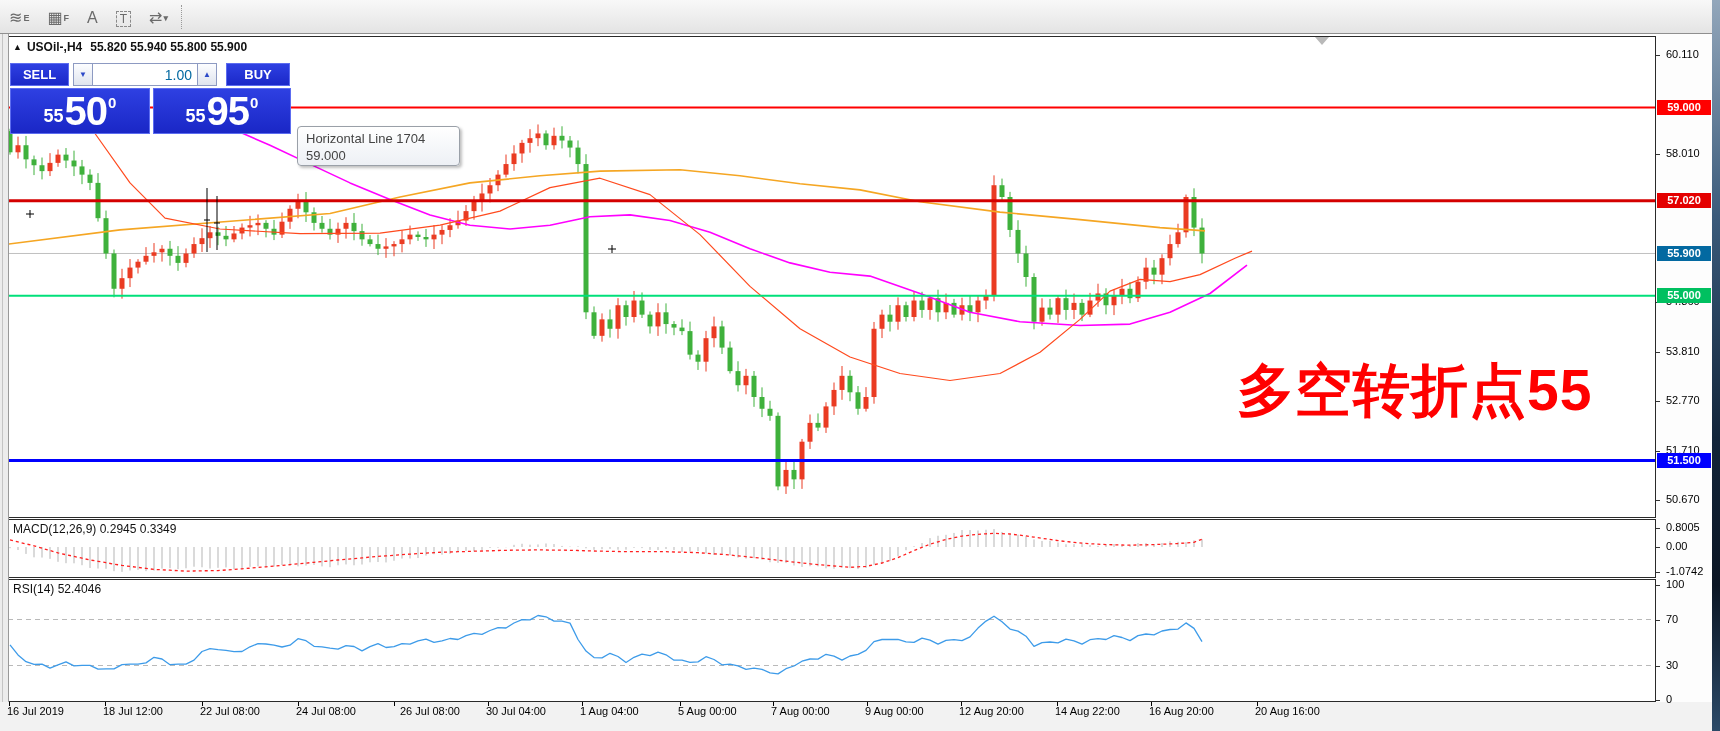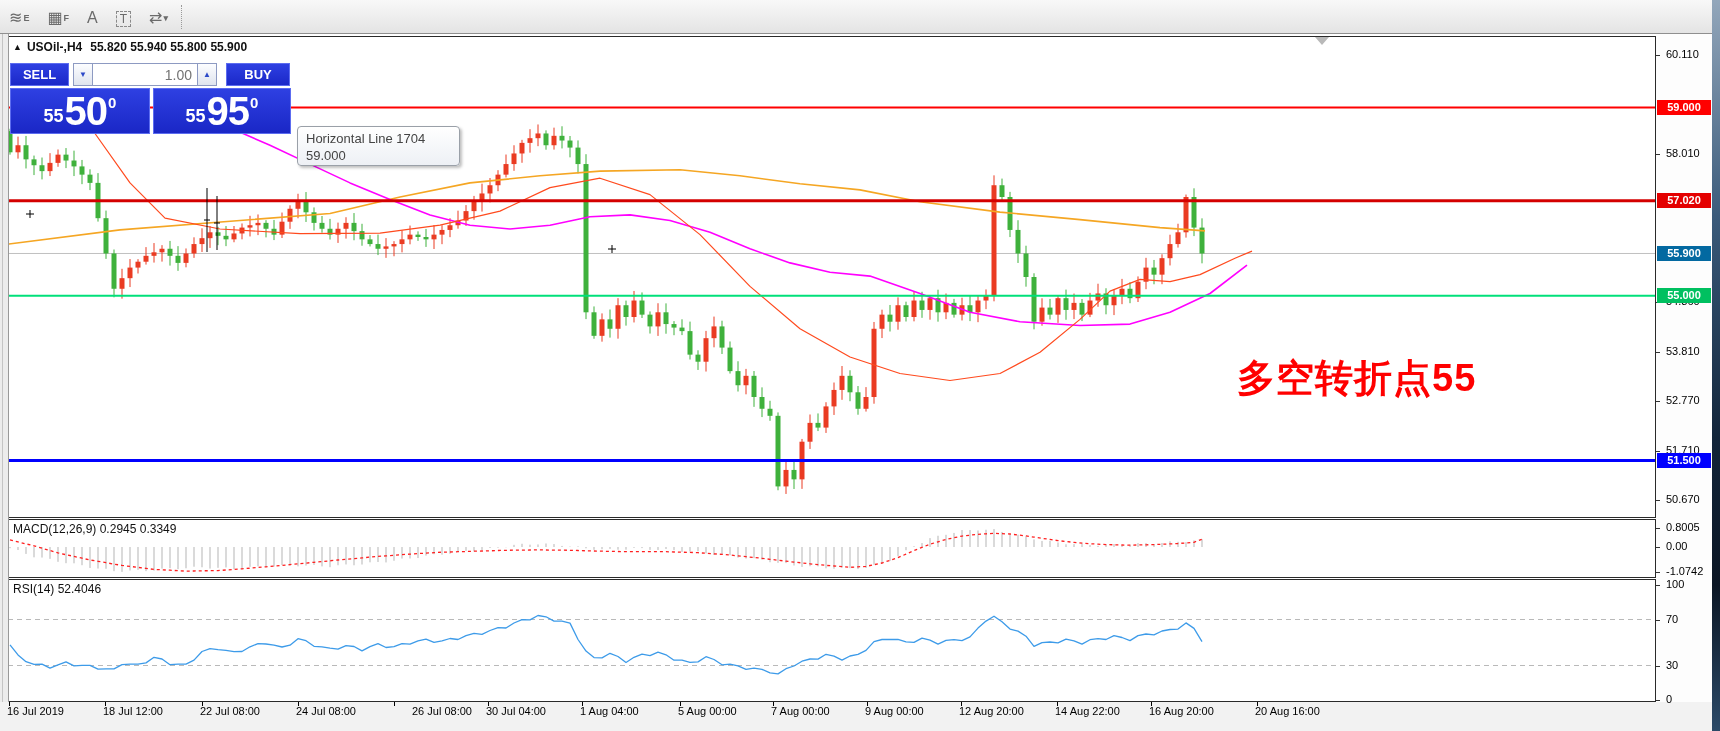--- a/index.html
+++ b/index.html
@@ -39,34 +39,34 @@
   #chart-header .ohlc{margin-left:8px;font-weight:bold;}
   #trade-panel{position:absolute;left:10px;top:63px;z-index:22;width:281px;}
   #tp-row1{display:flex;align-items:stretch;height:23px;}
   .tp-btn{background:linear-gradient(#2e40e2,#1b28c8);color:#fff;font-size:13px;font-weight:bold;
           display:flex;align-items:center;justify-content:center;border:1px solid #5c6cf0;box-sizing:border-box;}
   #sell-btn{width:59px;margin-right:4px;}
   #buy-btn{width:64px;margin-left:9px;}
   .spin-btn{width:20px;background:linear-gradient(#fcfdff,#dfe4ee);border:1px solid #8d9ac2;box-sizing:border-box;
             color:#2c49c8;font-size:8px;display:flex;align-items:center;justify-content:center;}
   #vol-input{width:104px;border:1px solid #8d9ac2;border-left:none;border-right:none;box-sizing:border-box;
-             text-align:right;font-size:14px;padding:0 5px 0 0;font-family:"Liberation Sans",sans-serif;color:#737373;}
+             text-align:right;font-size:14px;padding:0 5px 0 0;font-family:"Liberation Sans",sans-serif;color:#0369a1;}
   #tp-row2{display:flex;margin-top:2px;height:46px;}
   .px-box{background:linear-gradient(#2e40e2,#1a27c6);border:1px solid #5c6cf0;box-sizing:border-box;color:#fff;
           display:flex;align-items:center;justify-content:center;}
   #sell-px{width:140px;margin-right:3px;}
   #buy-px{width:138px;}
   .px-small{font-size:18px;font-weight:bold;align-self:flex-end;margin-bottom:6px;}
   .px-big{font-size:40px;font-weight:bold;letter-spacing:-1px;line-height:40px;margin:0 1px;}
   .px-sup{font-size:15px;font-weight:bold;align-self:flex-start;margin-top:5px;}
   #tooltip{position:absolute;left:297px;top:126px;width:163px;height:40px;z-index:24;
            background:linear-gradient(#ffffff,#edf0f5);border:1px solid #9aa0a8;border-radius:4px;
            box-shadow:2px 2px 3px rgba(0,0,0,.25);padding:3px 8px;box-sizing:border-box;
            font-size:13px;color:#444;line-height:17px;}
-  #annotation{position:absolute;left:1237px;top:353px;z-index:21;font-size:38px;font-weight:bold;
+  #annotation{position:absolute;left:1237px;top:353px;z-index:21;font-size:57px;font-weight:bold;
               letter-spacing:1px;white-space:nowrap;}
   .ind-label{position:absolute;z-index:20;font-size:12px;color:#111;left:13px;}
   #shift-marker{position:absolute;top:37px;width:0;height:0;z-index:12;
                 border-left:7px solid transparent;border-right:7px solid transparent;border-top:8px solid #b9b9b9;}
   
   .tick-label{position:absolute;left:1666px;font-size:11px;color:#000;z-index:7;}
   .tick-dash{position:absolute;left:1656px;width:4px;height:1px;background:#333;z-index:7;}
   .px-badge{position:absolute;left:1657px;width:54px;height:15px;line-height:15px;z-index:8;
             color:#fff;font-size:11px;font-weight:bold;text-align:center;}
   .date-label{position:absolute;top:705px;font-size:11px;color:#000;z-index:7;white-space:nowrap;}
@@ -673,21 +673,21 @@
     <div class="px-badge" style="top: 453.029px; background: rgb(0, 0, 255);">51.500</div>
     <div class="date-tick" style="left: 9px;"></div>
     <div class="date-label" style="left: 7px;">16 Jul 2019</div>
     <div class="date-tick" style="left: 105px;"></div>
     <div class="date-label" style="left: 103px;">18 Jul 12:00</div>
     <div class="date-tick" style="left: 202px;"></div>
     <div class="date-label" style="left: 200px;">22 Jul 08:00</div>
     <div class="date-tick" style="left: 298px;"></div>
     <div class="date-label" style="left: 296px;">24 Jul 08:00</div>
     <div class="date-tick" style="left: 394px;"></div>
-    <div class="date-label" style="left: 412px; text-align: center;">26 Jul 08:00</div>
+    <div class="date-label" style="left: 400px; text-align: center;">26 Jul 08:00</div>
     <div class="date-tick" style="left: 488px;"></div>
     <div class="date-label" style="left: 486px;">30 Jul 04:00</div>
     <div class="date-tick" style="left: 582px;"></div>
     <div class="date-label" style="left: 580px;">1 Aug 04:00</div>
     <div class="date-tick" style="left: 680px;"></div>
     <div class="date-label" style="left: 678px;">5 Aug 00:00</div>
     <div class="date-tick" style="left: 773px;"></div>
     <div class="date-label" style="left: 771px;">7 Aug 00:00</div>
     <div class="date-tick" style="left: 867px;"></div>
     <div class="date-label" style="left: 865px;">9 Aug 00:00</div>

